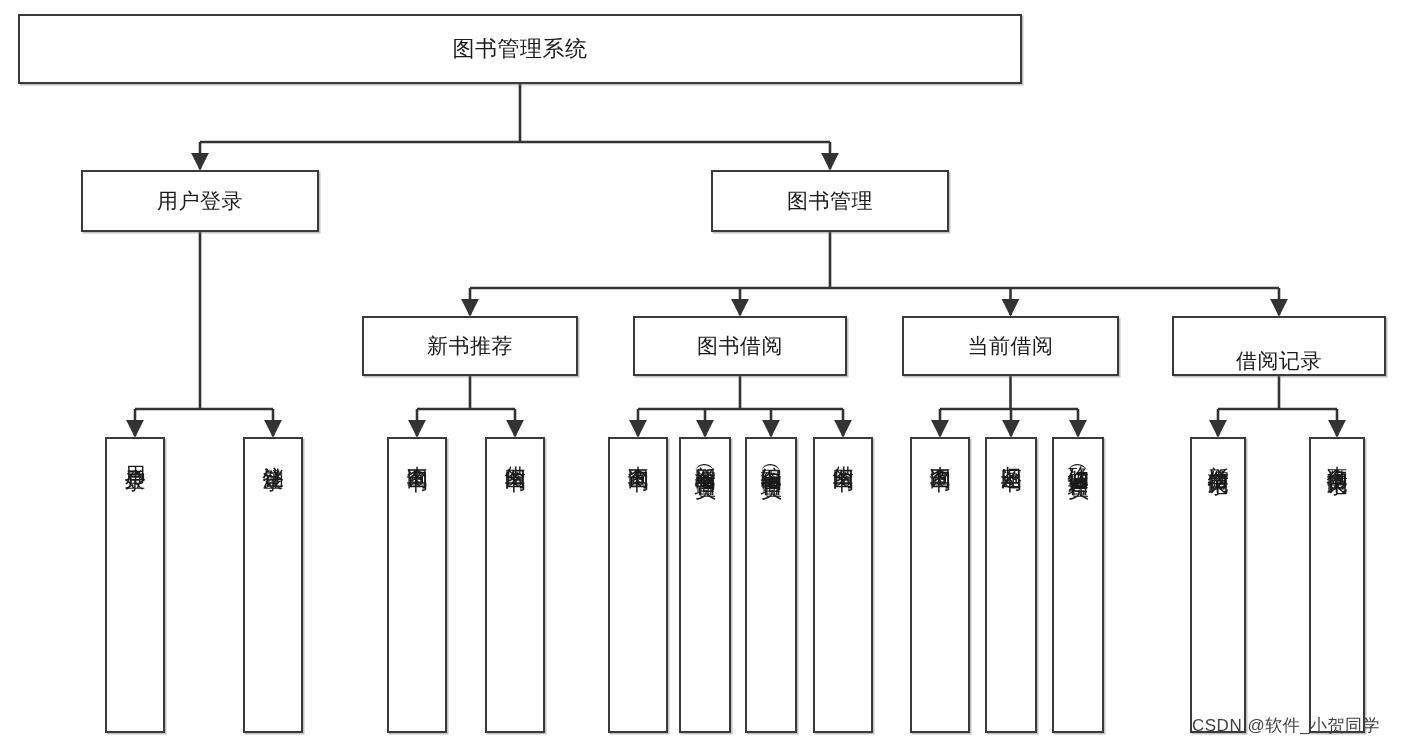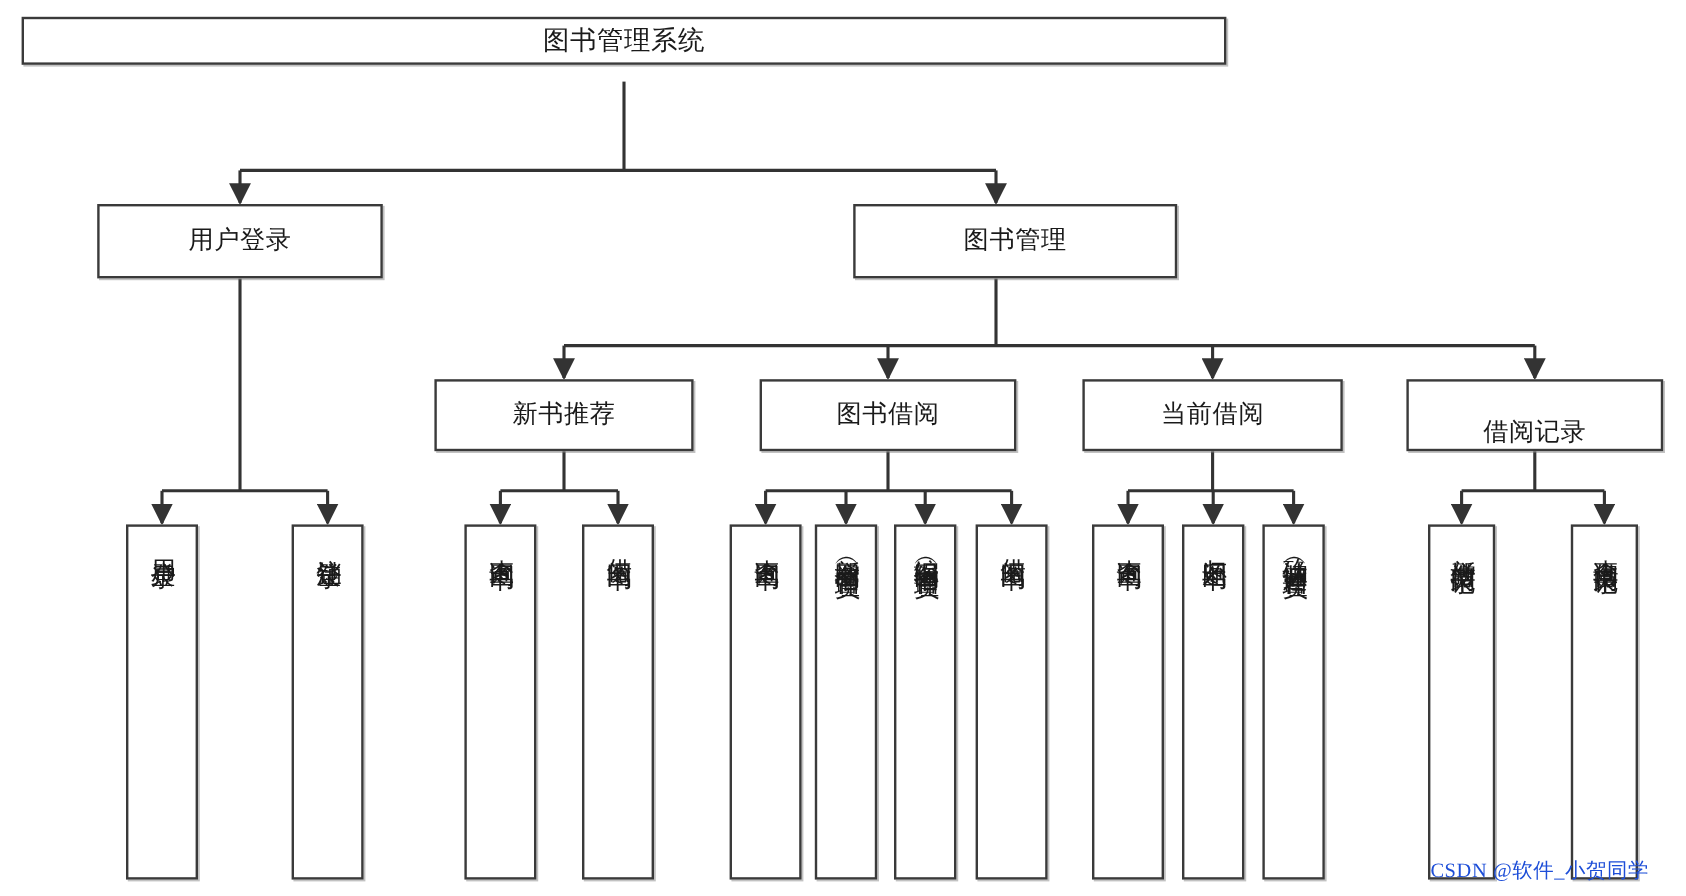--- a/index.html
+++ b/index.html
@@ -55,24 +55,24 @@
     line-height: 1.35;
     letter-spacing: 2px;
     max-height: 100%;
   }
   .node.root .lbl { font-size: 22px; }
   .watermark {
     position: absolute;
     left: 1192px;
     top: 714px;
     font-size: 17px;
-    color: #1d4ed8;
+    color: #404040;
     white-space: nowrap;
     letter-spacing: 0.5px;
-    font-family: Liberation Serif, serif;
+    font-family: Liberation Sans, sans-serif;
   }
 </style>
 </head>
 <body>
 
 <div id="canvas">
 
   <svg class="wires" viewBox="0 0 1405 747" xmlns="http://www.w3.org/2000/svg">
     <defs>
       <marker id="arrow" viewBox="0 0 10 10" refX="9" refY="5" markerWidth="7" markerHeight="7" orient="auto-start-reverse">
@@ -109,28 +109,28 @@
         <path d="M 940 409 L 940 436" marker-end="url(#arrow)"></path>
         <path d="M 1011 409 L 1011 436" marker-end="url(#arrow)"></path>
         <path d="M 1078 409 L 1078 436" marker-end="url(#arrow)"></path>
         <path d="M 1279 376 L 1279 409"></path>
         <path d="M 1218 409 L 1337 409"></path>
         <path d="M 1218 409 L 1218 436" marker-end="url(#arrow)"></path>
         <path d="M 1337 409 L 1337 436" marker-end="url(#arrow)"></path>
       </g>
   </svg>
 
-  <div class="node root" style="left: 18px; top: 14px; width: 1004px; height: 40px;">
+  <div class="node root" style="left: 18px; top: 14px; width: 1004px; height: 70px;">
     <span class="lbl">图书管理系统</span>
   </div>
 
   <div class="node" style="left: 81px; top: 170px; width: 238px; height: 62px;">
     <span class="lbl">用户登录</span>
   </div>
-  <div class="node" style="left: 711px; top: 170px; width: 270px; height: 62px;">
+  <div class="node" style="left: 711px; top: 170px; width: 238px; height: 62px;">
     <span class="lbl">图书管理</span>
   </div>
 
   <div class="node" style="left: 362px; top: 316px; width: 216px; height: 60px; align-items: center;">
     <span class="lbl">新书推荐</span>
   </div>
   <div class="node" style="left: 902px; top: 316px; width: 217px; height: 60px;">
     <span class="lbl">当前借阅</span>
   </div>
   <div class="node" style="left: 633px; top: 316px; width: 214px; height: 60px;">

